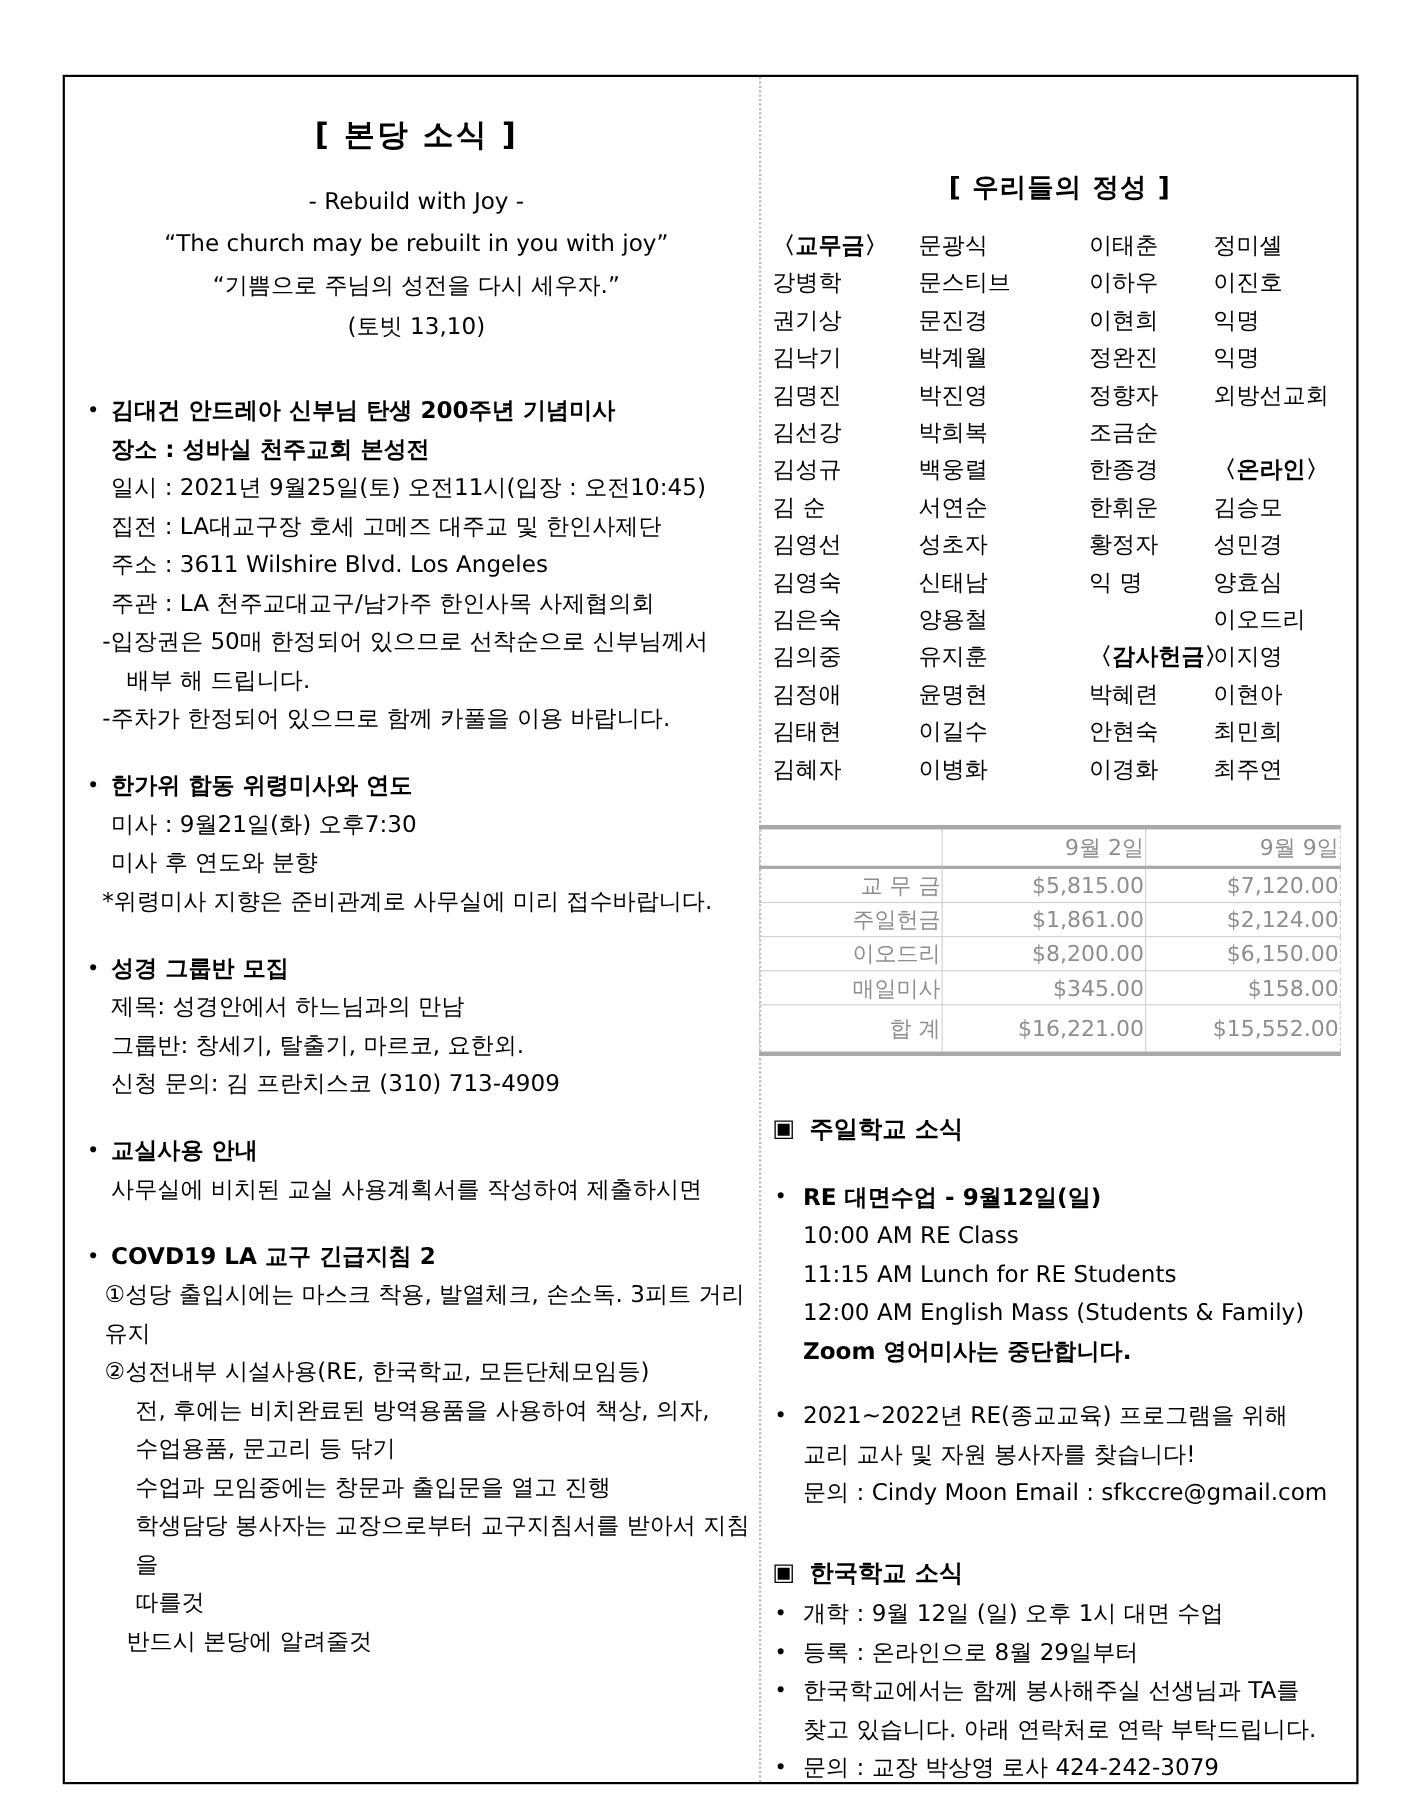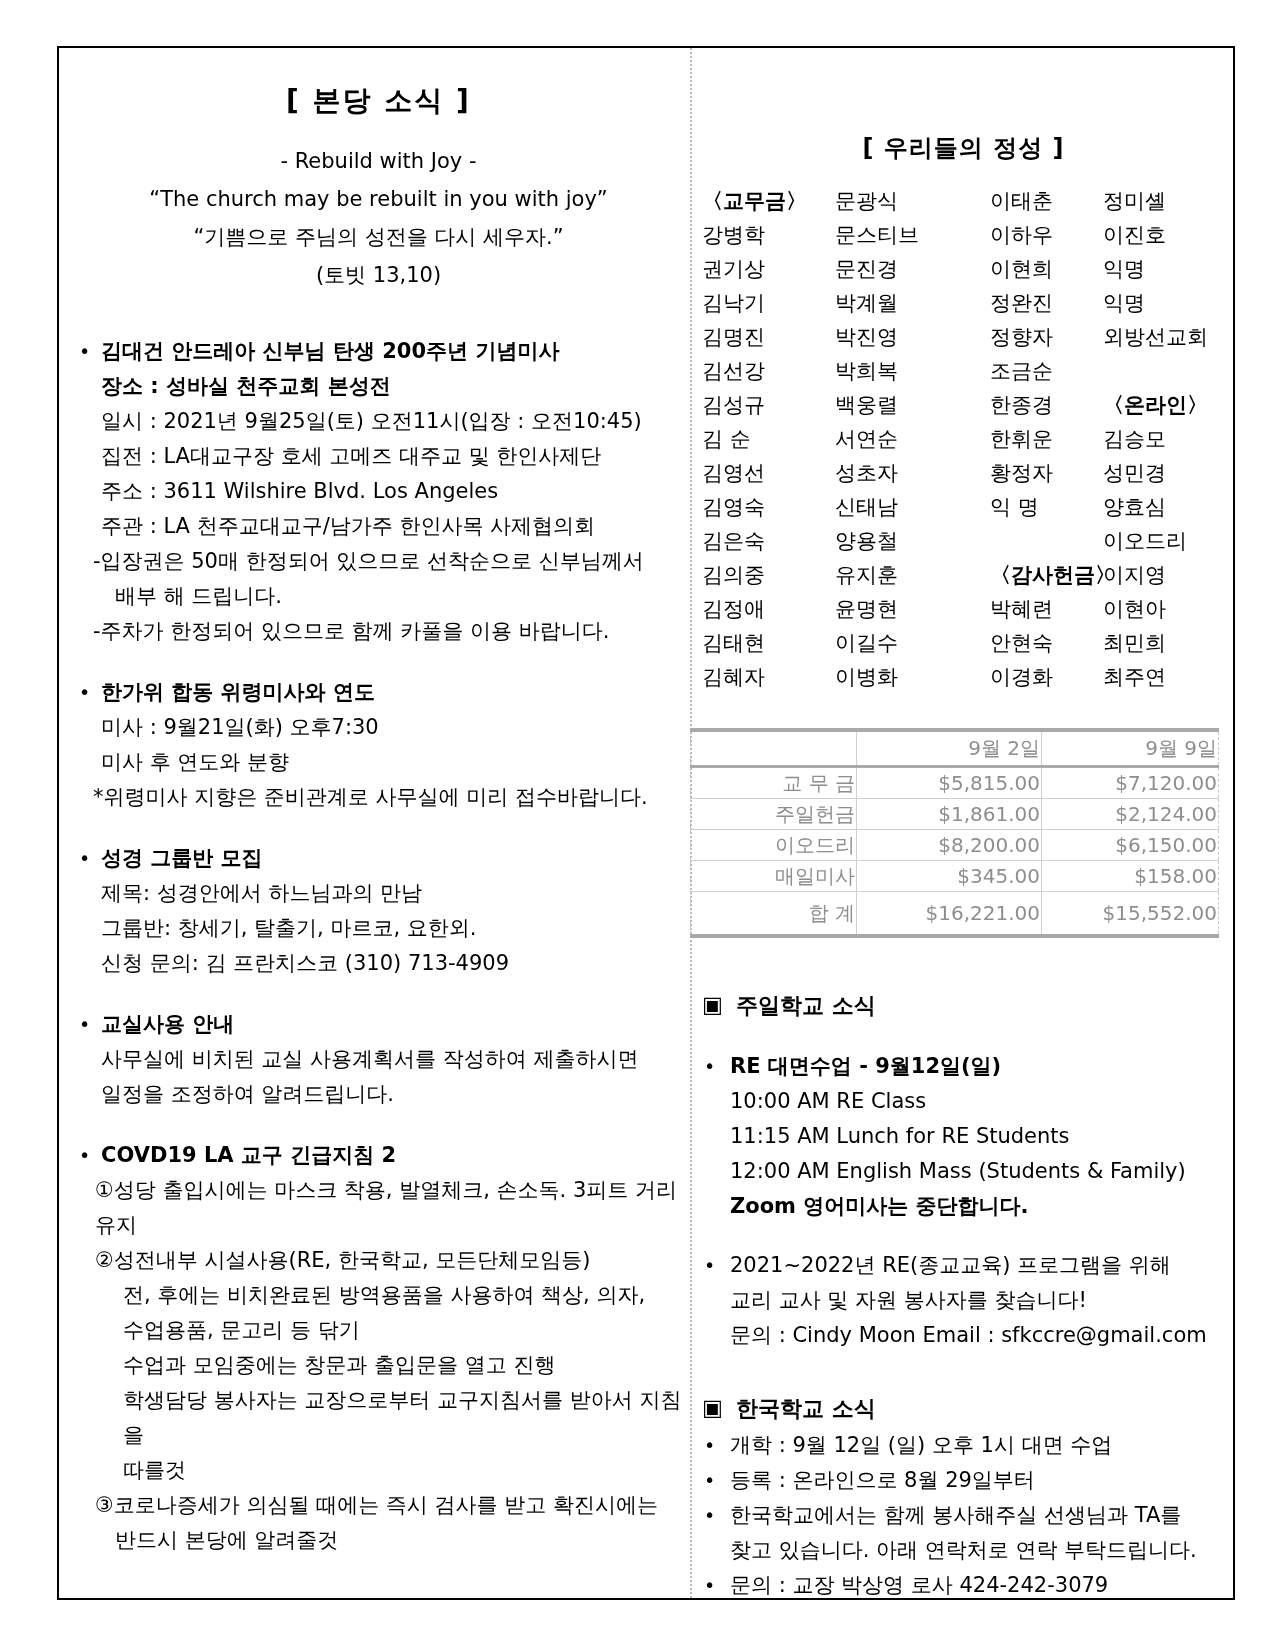--- a/index.html
+++ b/index.html
@@ -3,21 +3,21 @@
 <meta charset="utf-8">
 <style>
   html,body{margin:0;padding:0;}
   body{
     width:1275px;height:1650px;background:#ffffff;position:relative;
     font-family:"DejaVu Sans","Liberation Sans",sans-serif;
     color:#000;
     -webkit-font-smoothing:none;
   }
   .sheet{
-    position:absolute;left:57px;top:46px;width:1174px;height:1550px;
+    position:absolute;left:57px;top:68px;width:1174px;height:1550px;
     border:2px solid #000;overflow:hidden;text-decoration:underline;
   }
   .divider{
     position:absolute;left:631px;top:0;bottom:0;width:0;
     border-left:2px dotted #b9b9b9;
   }
   
   .col-left{
     position:absolute;left:0;top:0;width:631px;height:100%;
     padding:24px 6px 0 14px;box-sizing:border-box;
@@ -119,33 +119,31 @@
     <div class="sec">
       <div class="hd"><span class="blt">•</span><span>성경 그룹반 모집</span></div>
       <div class="ln">제목: 성경안에서 하느님과의 만남</div>
       <div class="ln">그룹반: 창세기, 탈출기, 마르코, 요한외.</div>
       <div class="ln">신청 문의: 김 프란치스코  (310) 713-4909</div>
     </div>
 
     <div class="sec">
       <div class="hd"><span class="blt">•</span><span>교실사용 안내</span></div>
       <div class="ln">사무실에 비치된 교실 사용계획서를 작성하여 제출하시면</div>
-      <div class="ln">일정을 조정하여 알려드립니다.</div>
     </div>
 
     <div class="sec">
       <div class="hd"><span class="blt">•</span><span>COVD19 LA 교구 긴급지침 2</span></div>
       <div class="ln n">①성당 출입시에는 마스크 착용, 발열체크, 손소독. 3피트 거리유지</div>
       <div class="ln n">②성전내부 시설사용(RE, 한국학교, 모든단체모임등)</div>
       <div class="ln m">전, 후에는 비치완료된 방역용품을 사용하여 책상, 의자,</div>
       <div class="ln m">수업용품, 문고리 등 닦기</div>
       <div class="ln m">수업과 모임중에는 창문과 출입문을 열고 진행</div>
       <div class="ln m">학생담당 봉사자는 교장으로부터 교구지침서를 받아서 지침을</div>
       <div class="ln m">따를것</div>
-      <div class="ln n">③코로나증세가 의심될 때에는 즉시 검사를 받고 확진시에는</div>
       <div class="ln c">반드시 본당에 알려줄것</div>
     </div>
   </div>
 
   <div class="divider"></div>
 
   <div class="col-right">
     <div class="r-title">[ 우리들의 정성 ]</div>
 
     <div class="names">

